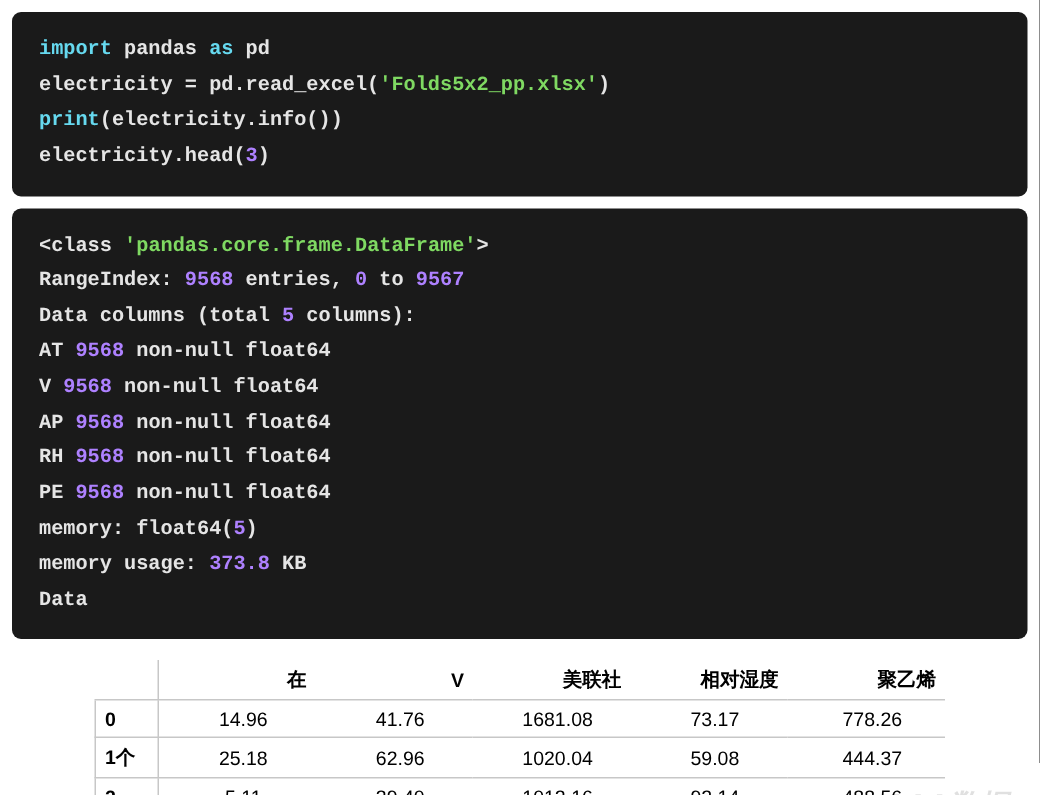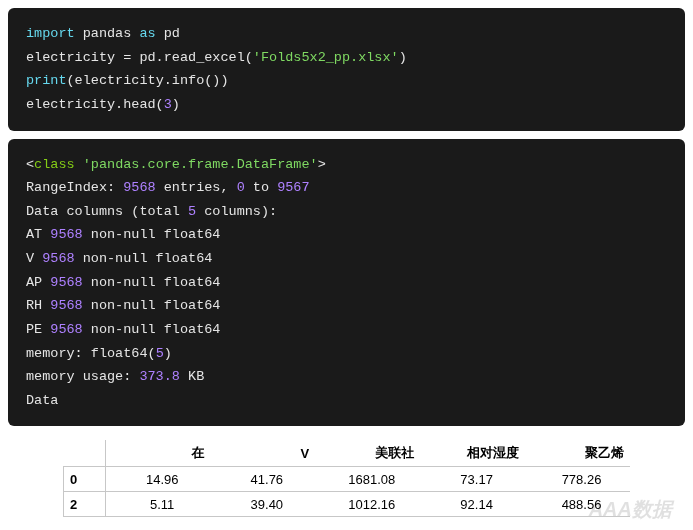--- a/index.html
+++ b/index.html
@@ -13,26 +13,26 @@
   .code-block {
     background: #1a1a1a;
     border-radius: 6px;
     padding: 14px 18px;
     margin-bottom: 8px;
     color: #e5e5e5;
     font-size: 13.5px;
     line-height: 1.75;
     white-space: pre;
     overflow: hidden;
-    font-weight: 400;
+    font-weight: 700;
   }
   .kw { color: #66d9ef; }
   .str { color: #7fd962; }
   .num { color: #ae81ff; }
-  .cls { color: #84cc16; }
+  .cls { color: #e5e5e5; }
 
   .table-wrap {
     margin: 14px 55px 0 55px;
     font-family: Arial, sans-serif;
     font-size: 13px;
     color: #000;
     position: relative;
   }
   table {
     border-collapse: collapse;
@@ -121,20 +121,28 @@
     <tbody>
       <tr>
         <td class="idx">0</td>
         <td class="val">14.96</td>
         <td class="val">41.76</td>
         <td class="val">1681.08</td>
         <td class="val">73.17</td>
         <td class="val">778.26</td>
       </tr>
       <tr>
+        <td class="idx">1个</td>
+        <td class="val">25.18</td>
+        <td class="val">62.96</td>
+        <td class="val">1020.04</td>
+        <td class="val">59.08</td>
+        <td class="val">444.37</td>
+      </tr>
+      <tr>
         <td class="idx">2</td>
         <td class="val">5.11</td>
         <td class="val">39.40</td>
         <td class="val">1012.16</td>
         <td class="val">92.14</td>
         <td class="val">488.56</td>
       </tr>
     </tbody>
   </table>
   <div class="watermark">AAA数据</div>

